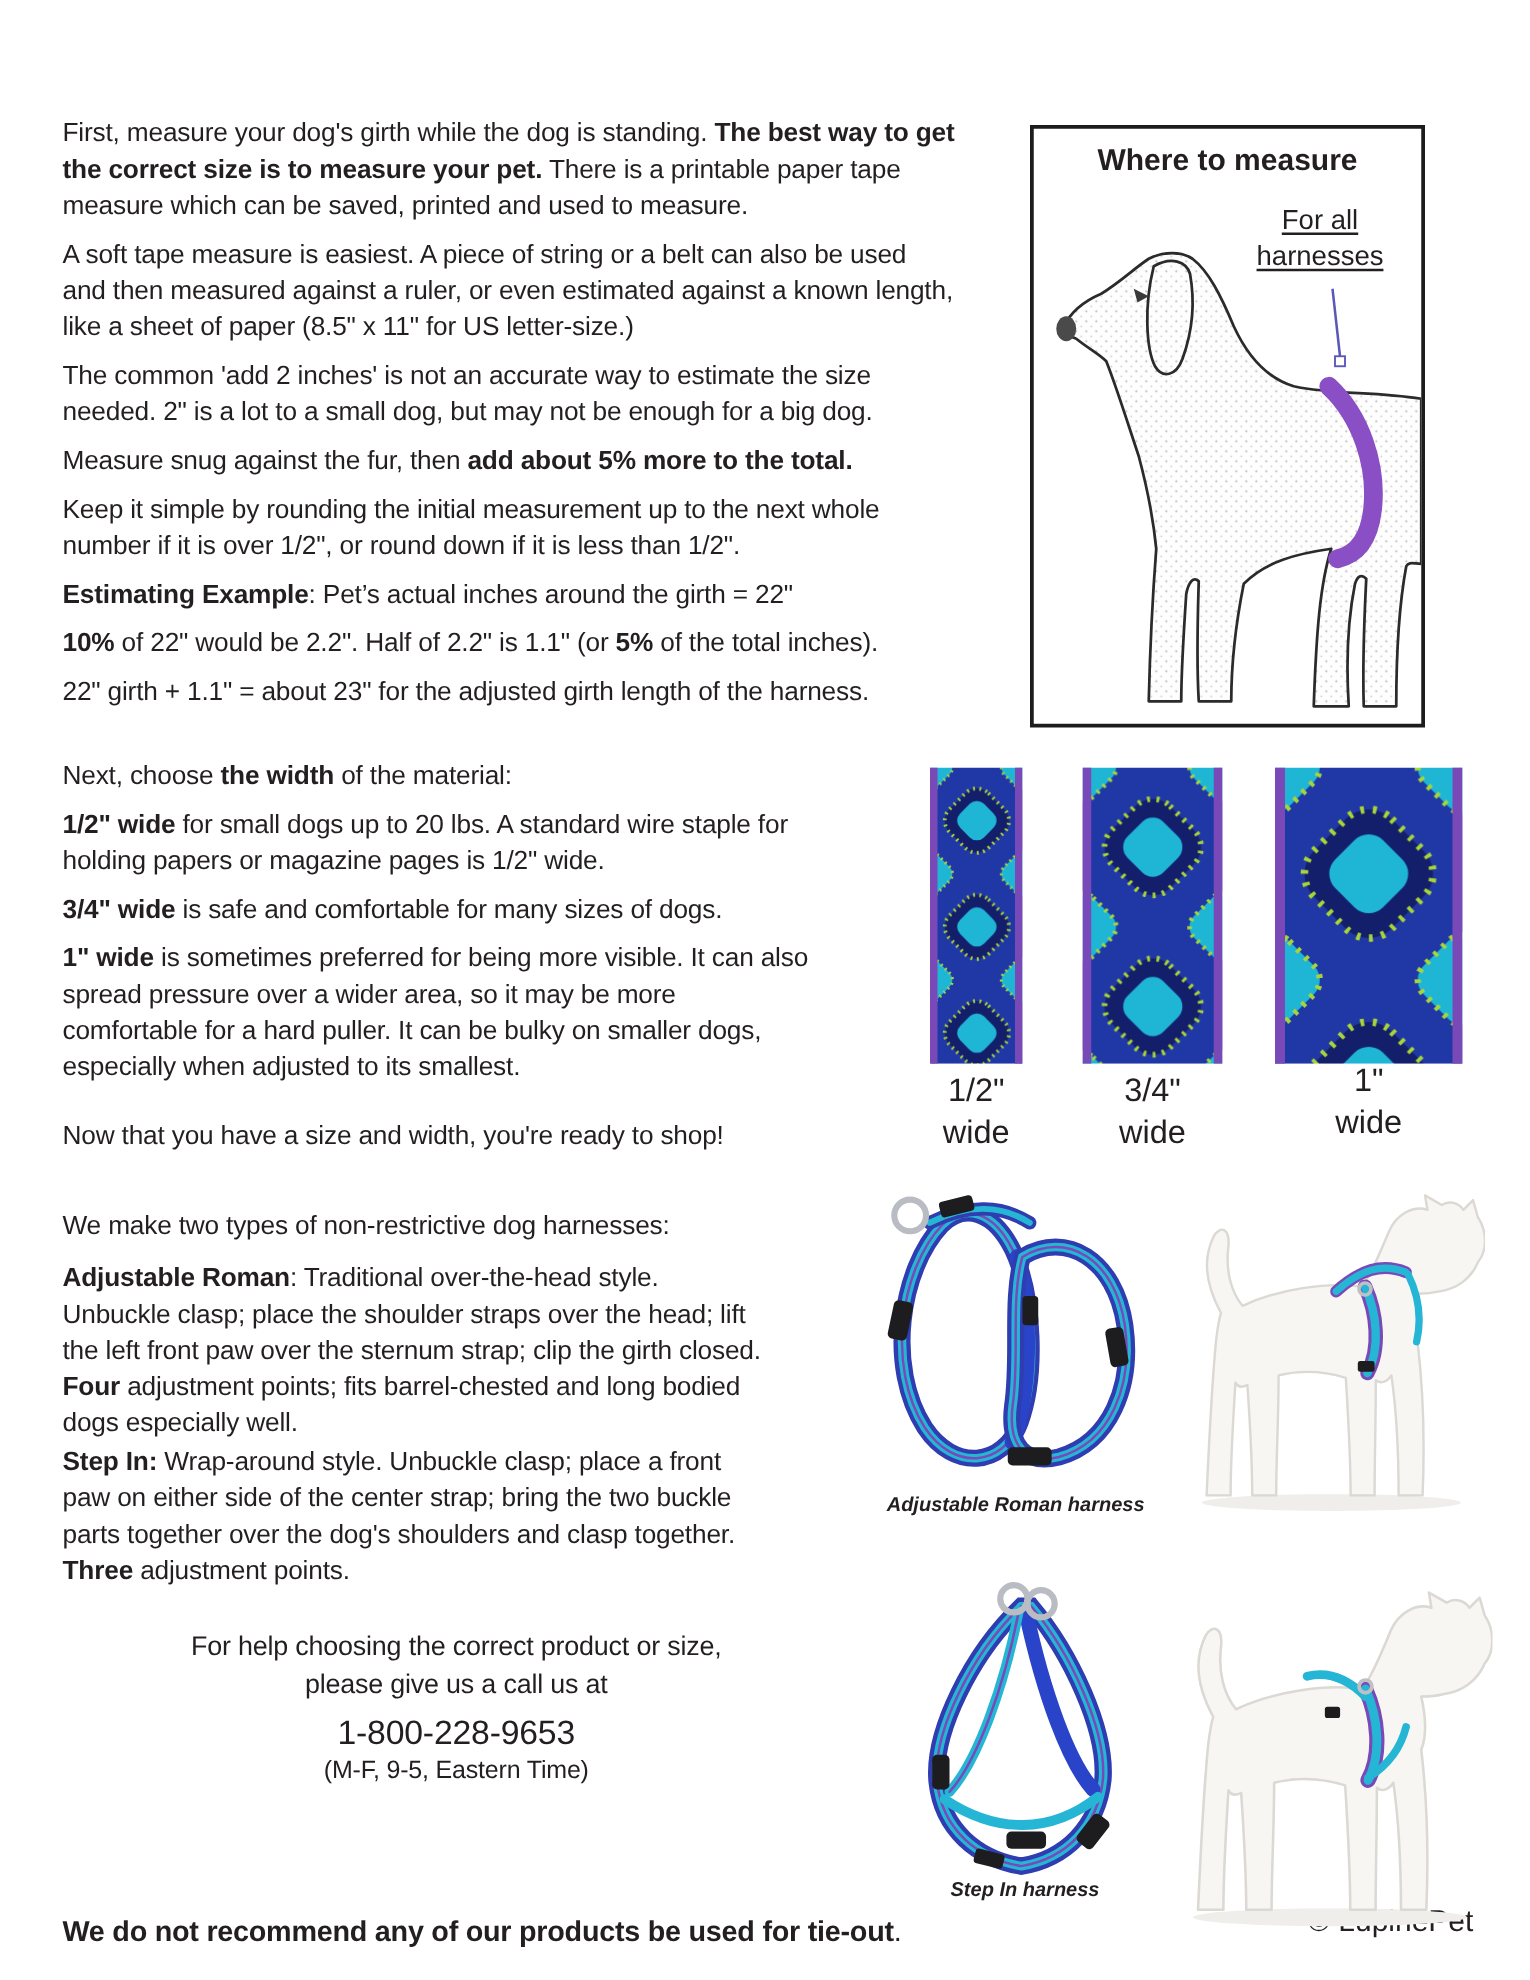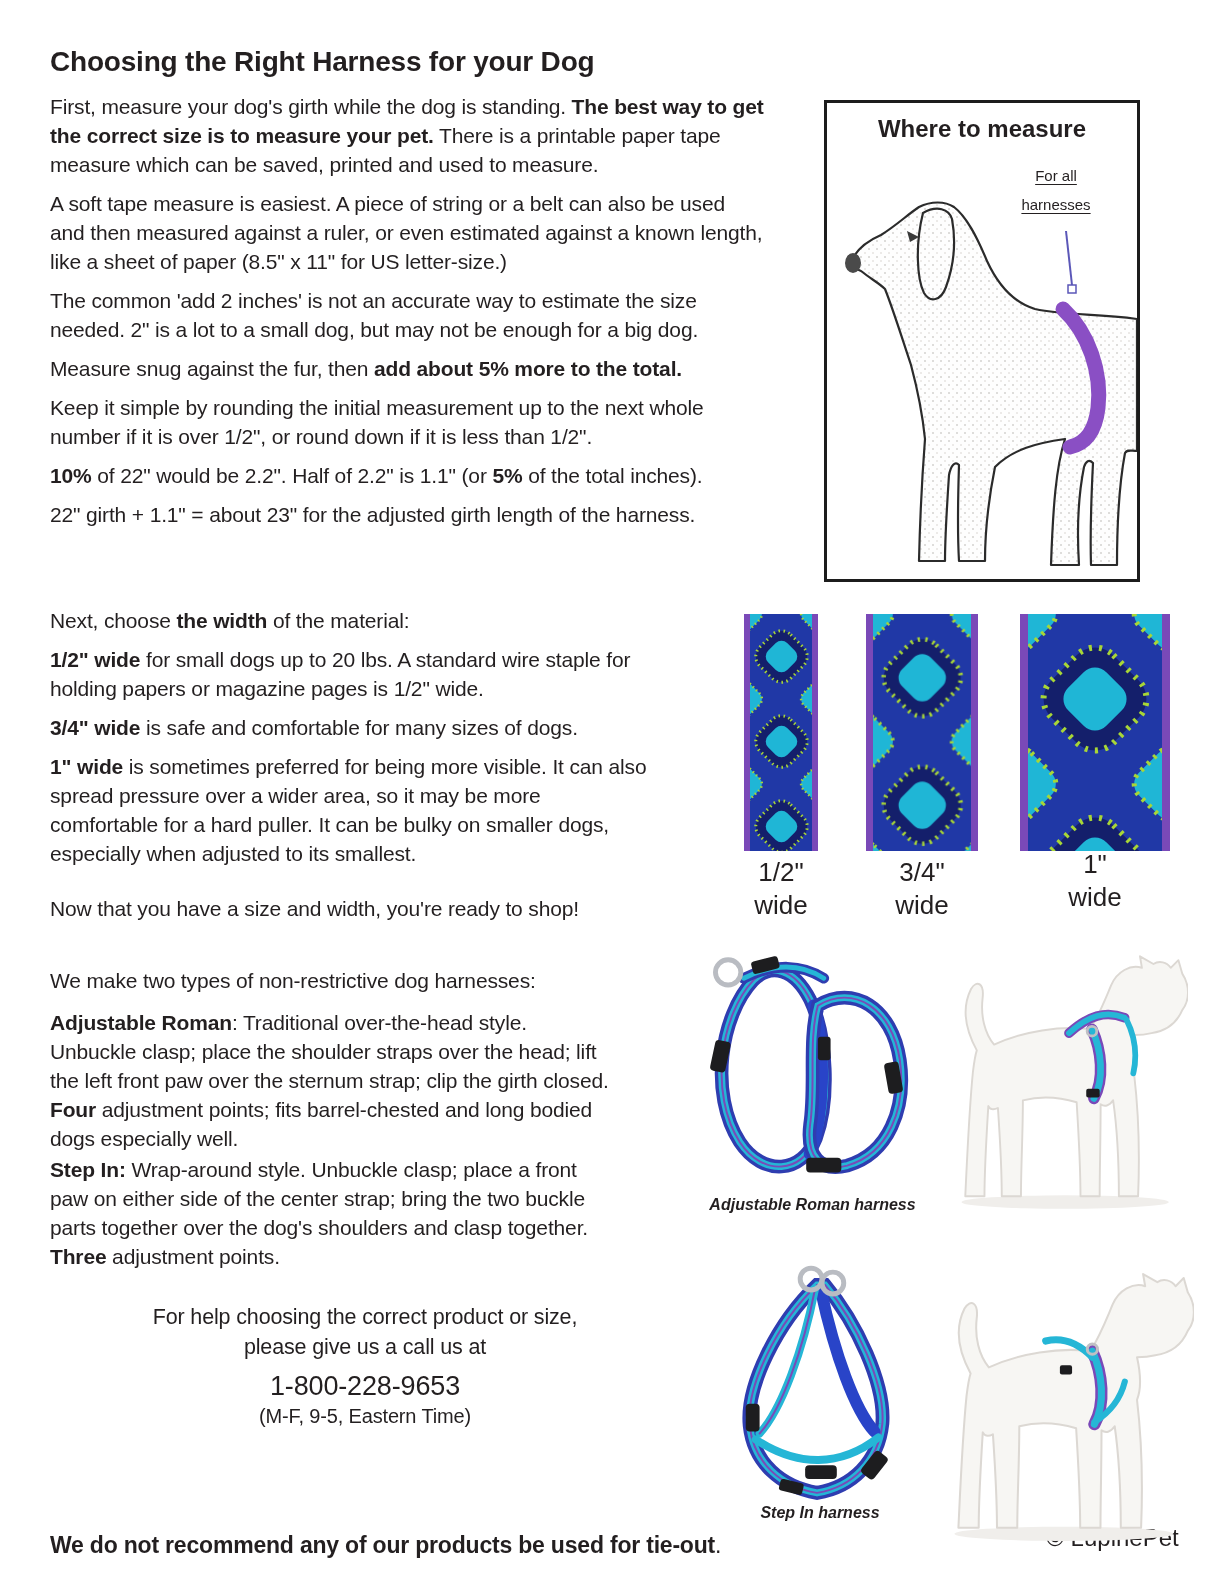--- a/index.html
+++ b/index.html
@@ -22,43 +22,43 @@
   #notice{position:absolute;left:50px;top:1532px;font-size:23px;font-weight:700;letter-spacing:-0.2px;}
   #notice .r{font-weight:400;}
   #copyright{position:absolute;left:1025px;top:1524px;width:175px;text-align:center;font-size:24px;}
   
   .measure-box{position:absolute;left:824px;top:100px;width:316px;height:482px;
                border:3px solid #1c1c1c;box-sizing:border-box;}
   .mb-title{position:absolute;left:0;top:12px;width:100%;text-align:center;
             font-weight:700;font-size:24px;}
   .mb-svg{position:absolute;left:0;top:0;}
   .callout{position:absolute;left:148px;top:58px;width:162px;text-align:center;
-           font-size:15px;line-height:29px;}
+           font-size:22px;line-height:29px;}
   .callout span{text-decoration:underline;text-underline-offset:3px;}
   
   .swatch{position:absolute;top:614px;}
   .swatch svg{display:block;}
   .swatch-label{position:absolute;text-align:center;font-size:26px;line-height:33px;}
   
   .photo{position:absolute;}
   .caption{position:absolute;text-align:center;font-size:16px;font-weight:700;font-style:italic;}
 </style>
 </head>
 <body>
 
 <div class="page">
 
-  <h1>Choosing the Right Harness for your Dog</h1>
 
   <div class="col" id="intro">
     <p><span>First, measure your dog's girth while the dog is standing. </span><span class="b">The best way to get the correct size is to measure your pet.</span><span> There is a printable paper tape measure which can be saved, printed and used to measure.</span></p>
     <p><span>A soft tape measure is easiest. A piece of string or a belt can also be used and then measured against a ruler, or even estimated against a known length, like a sheet of paper (8.5" x 11" for US letter-size.)</span></p>
     <p><span>The common 'add 2 inches' is not an accurate way to estimate the size needed. 2" is a lot to a small dog, but may not be enough for a big dog.</span></p>
     <p><span>Measure snug against the fur, then </span><span class="b">add about 5% more to the total.</span></p>
     <p><span>Keep it simple by rounding the initial measurement up to the next whole number if it is over 1/2", or round down if it is less than 1/2".</span></p>
+    <p><span class="b">Estimating Example</span><span>: Pet’s actual inches around the girth = 22"</span></p>
     <p><span class="b">10%</span><span> of 22" would be 2.2". Half of 2.2" is 1.1" (or </span><span class="b">5%</span><span> of the total inches).</span></p>
     <p><span>22" girth + 1.1" = about 23" for the adjusted girth length of the harness.</span></p>
   </div>
 
   <div class="col" id="widths-text">
     <p><span>Next, choose </span><span class="b">the width</span><span> of the material:</span></p>
     <p><span class="b">1/2" wide</span><span> for small dogs up to 20 lbs. A standard wire staple for holding papers or magazine pages is 1/2" wide.</span></p>
     <p><span class="b">3/4" wide</span><span> is safe and comfortable for many sizes of dogs.</span></p>
     <p><span class="b">1" wide</span><span> is sometimes preferred for being more visible. It can also spread pressure over a wider area, so it may be more comfortable for a hard puller. It can be bulky on smaller dogs, especially when adjusted to its smallest.</span></p>
     <p id="ready-line">Now that you have a size and width, you're ready to shop!</p>

